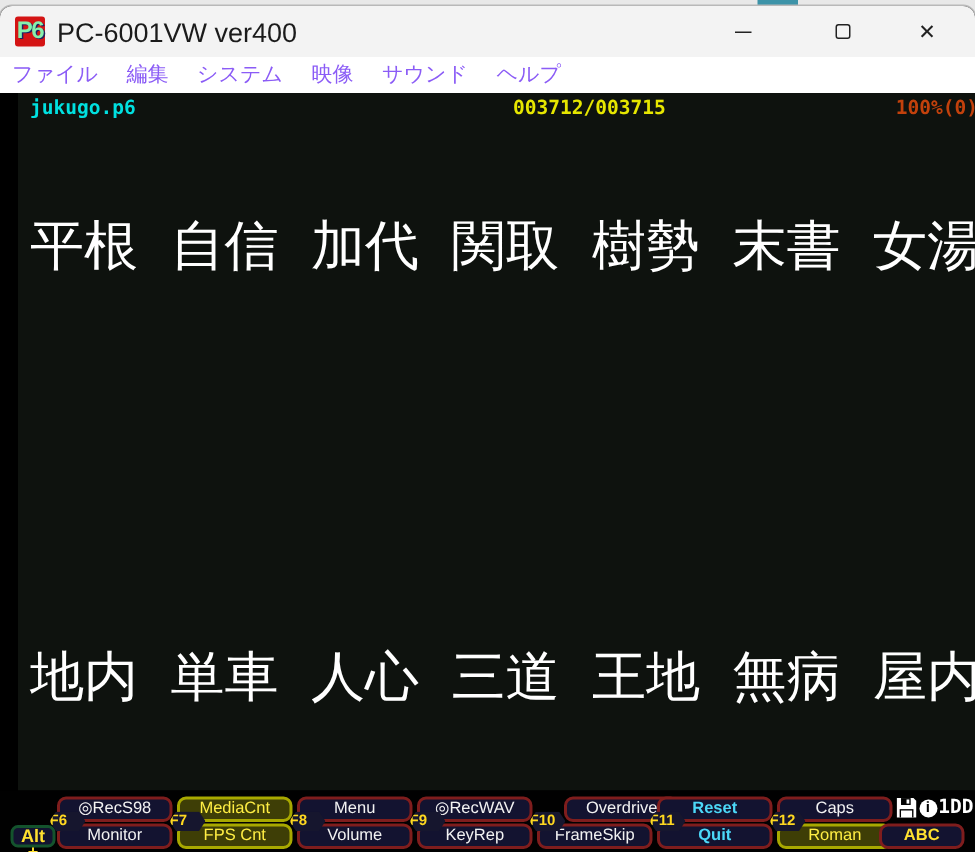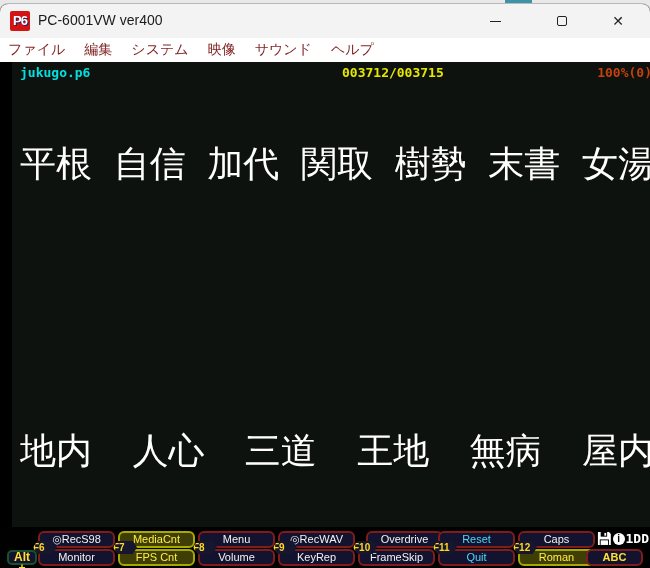--- a/index.html
+++ b/index.html
@@ -10,32 +10,32 @@
   
   #backdrop-teal { position:absolute; left:505px; top:0; width:27px; height:5px; background:#3d93a8; }
 
   
   #window { position:absolute; left:0; top:4px; width:650px; height:564px;
             border-radius:8px 8px 0 0; overflow:hidden; background:#000;
             box-shadow:0 0 0 1px #b8b8b8; }
 
   #titlebar { position:absolute; left:0; top:0; width:650px; height:34px; background:#f3f3f3; }
   #app-icon { position:absolute; left:10px; top:7px; width:20px; height:20px; background:#d41414;
-              color:#ffffff; font-weight:bold; font-size:13px; text-align:center; line-height:20px;
+              color:#86efac; font-weight:bold; font-size:16px; text-align:center; line-height:20px;
               border-radius:2px; text-shadow:1px 1px 0 #202060; letter-spacing:-1px; }
-  #window-title { position:absolute; left:38px; top:8px; font-size:14px; color:#1b1b1b; }
+  #window-title { position:absolute; left:38px; top:8px; font-size:18px; color:#1b1b1b; }
   .win-btn { position:absolute; top:0; width:46px; height:34px; display:flex; align-items:center; justify-content:center; }
   #btn-min { left:472px; } #btn-max { left:539px; } #btn-close { left:595px; }
   #btn-min span { display:block; width:11px; border-top:1px solid #222; }
   #btn-max span { display:block; width:10px; height:10px; border:1.2px solid #222; border-radius:2px; }
   #btn-close span { font-size:14px; color:#222; }
 
   #menubar { position:absolute; left:0; top:34px; width:650px; height:24px; background:#ffffff;
              display:flex; align-items:center; padding-left:8px; }
-  .menu-item { font-size:14px; color:#7f1d1d; margin-right:19px; white-space:nowrap; }
+  .menu-item { font-size:14px; color:#8b5cf6; margin-right:19px; white-space:nowrap; }
 
   
   #screen { position:absolute; left:12px; top:58px; width:650px; height:465px; background:#0e120e; }
   .statusbar { position:absolute; top:3px; width:100%; height:16px;
                font-family:"DejaVu Sans Mono", monospace; font-size:13px; font-weight:bold; }
   #status-file { position:absolute; left:8px; color:#00e0e0; }
   #status-counter { position:absolute; left:330px; color:#e6e600; }
   #status-speed { position:absolute; right:10px; color:#c2410c; }
 
   .word-row { position:absolute; left:8px; width:634px; display:flex; justify-content:space-between;
@@ -50,21 +50,21 @@
                    letter-spacing:3px; color:#141414; font-weight:bold; }
 
   
   #toolbar { position:absolute; left:0; top:523px; width:650px; height:41px; background:#010101; }
 
   .tb-btn { position:absolute; width:77px; height:17px; border:2px solid #7f1d1d; border-radius:6px;
             background:#131330; color:#f2f2f2; font-size:11px; text-align:center; line-height:13px;
             white-space:nowrap; }
   .tb-top { top:4px; } .tb-bot { top:22px; }
   .tb-active { border-color:#a8a800; background:#3e3e06; color:#ffee44; }
-  .tb-cyan { color:#4cd8f8; font-weight:normal; }
+  .tb-cyan { color:#4cd8f8; font-weight:bold; }
   .tb-yellow { color:#ffe030; }
 
   .fkey { position:absolute; top:14px; width:24px; height:13px; background:#16162e;
           clip-path:polygon(0 50%, 18% 0, 82% 0, 100% 50%, 82% 100%, 18% 100%);
           color:#ffd820; font-size:10px; font-weight:bold; text-align:left; line-height:13px; z-index:2; }
 
   #alt-btn { position:absolute; left:7px; top:23px; width:30px; height:15px; border:2px solid #14532d;
              border-radius:5px; background:#131330; color:#ffe030; font-size:12px; font-weight:bold;
              text-align:center; line-height:11px; }
 
@@ -119,20 +119,21 @@
         <span>加代</span>
         <span>関取</span>
         <span>樹勢</span>
         <span>末書</span>
         <span>女湯</span>
       </div>
 
 
       <div id="bottom-words" class="word-row">
         <span>地内</span>
+        <span>単車</span>
         <span>人心</span>
         <span>三道</span>
         <span>王地</span>
         <span>無病</span>
         <span>屋内</span>
       </div>
     </div>
 
     <div id="toolbar">
       <div id="alt-btn">Alt +</div>
@@ -150,21 +151,21 @@
 
       <div class="tb-btn tb-top tb-active" style="left:118px">MediaCnt</div>
       <div class="tb-btn tb-bot tb-active" style="left:118px">FPS Cnt</div>
 
       <div class="tb-btn tb-top" style="left:198px">Menu</div>
       <div class="tb-btn tb-bot" style="left:198px">Volume</div>
 
       <div class="tb-btn tb-top" style="left:278px">◎RecWAV</div>
       <div class="tb-btn tb-bot" style="left:278px">KeyRep</div>
 
-      <div class="tb-btn tb-top" style="left:366px">Overdrive</div>
+      <div class="tb-btn tb-top" style="left:376px">Overdrive</div>
       <div class="tb-btn tb-bot" style="left:358px">FrameSkip</div>
 
       <div class="tb-btn tb-top tb-cyan" style="left:438px">Reset</div>
       <div class="tb-btn tb-bot tb-cyan" style="left:438px">Quit</div>
 
       <div class="tb-btn tb-top" style="left:518px">Caps</div>
       <div class="tb-btn tb-bot tb-active" style="left:518px">Roman</div>
 
       <div id="drive-area">
         <svg width="15" height="15" viewBox="0 0 16 16">

